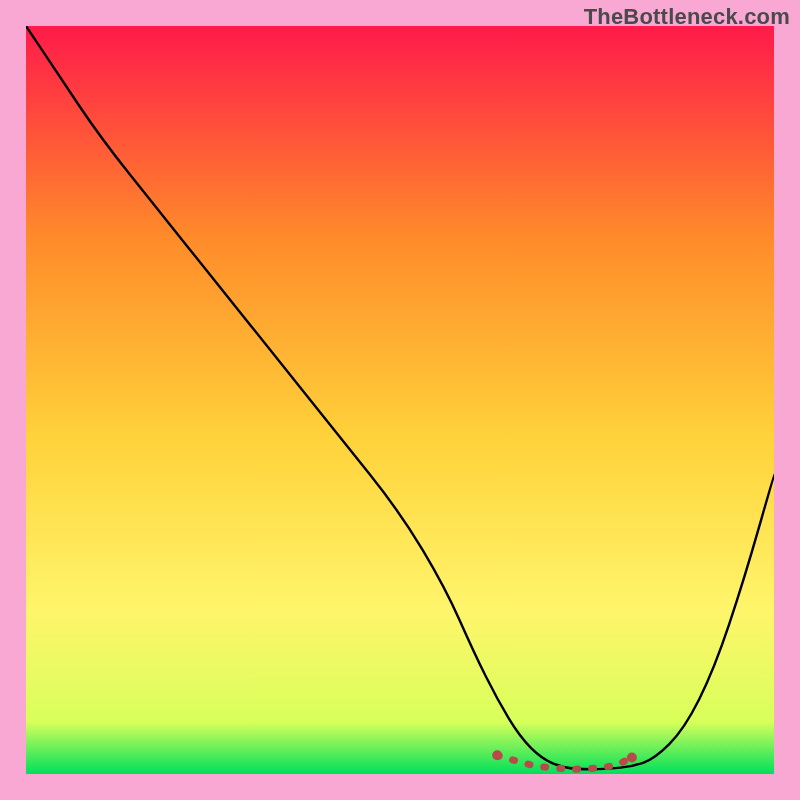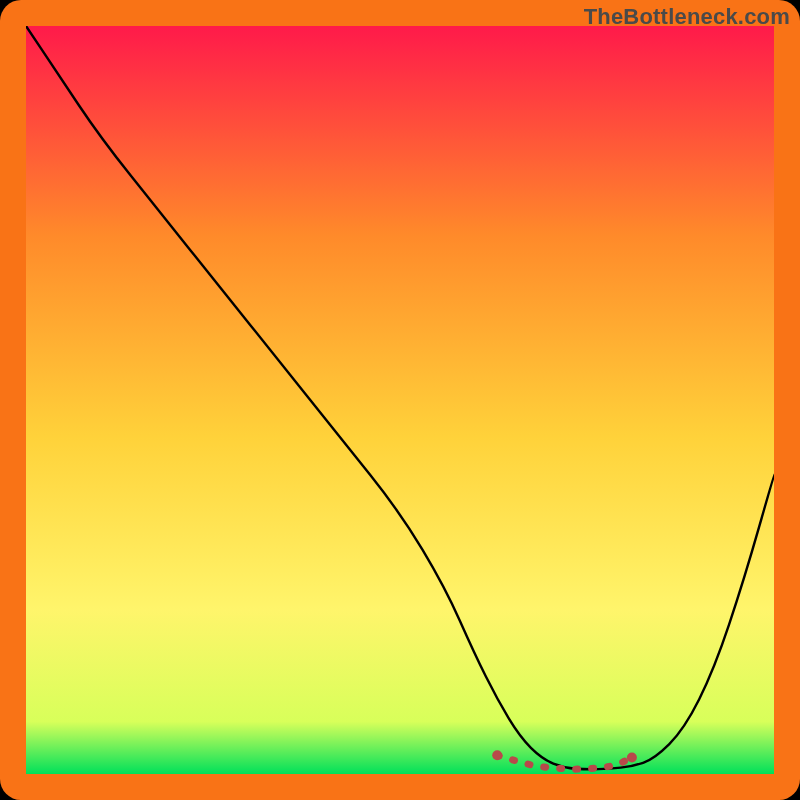--- a/index.html
+++ b/index.html
@@ -8,22 +8,21 @@
     width: 800px;
     height: 800px;
     background: #000000;
     overflow: hidden;
     font-family: Arial, Helvetica, sans-serif;
   }
   .frame {
     position: relative;
     width: 800px;
     height: 800px;
-    background: #f97316;
-    border-radius: 21px;
+    background: #f9a8d4;
   }
   .watermark {
     position: absolute;
     top: 4px;
     right: 10px;
     color: #4a4a4a;
     font-size: 22px;
     font-weight: 600;
     letter-spacing: 0.2px;
     z-index: 10;

